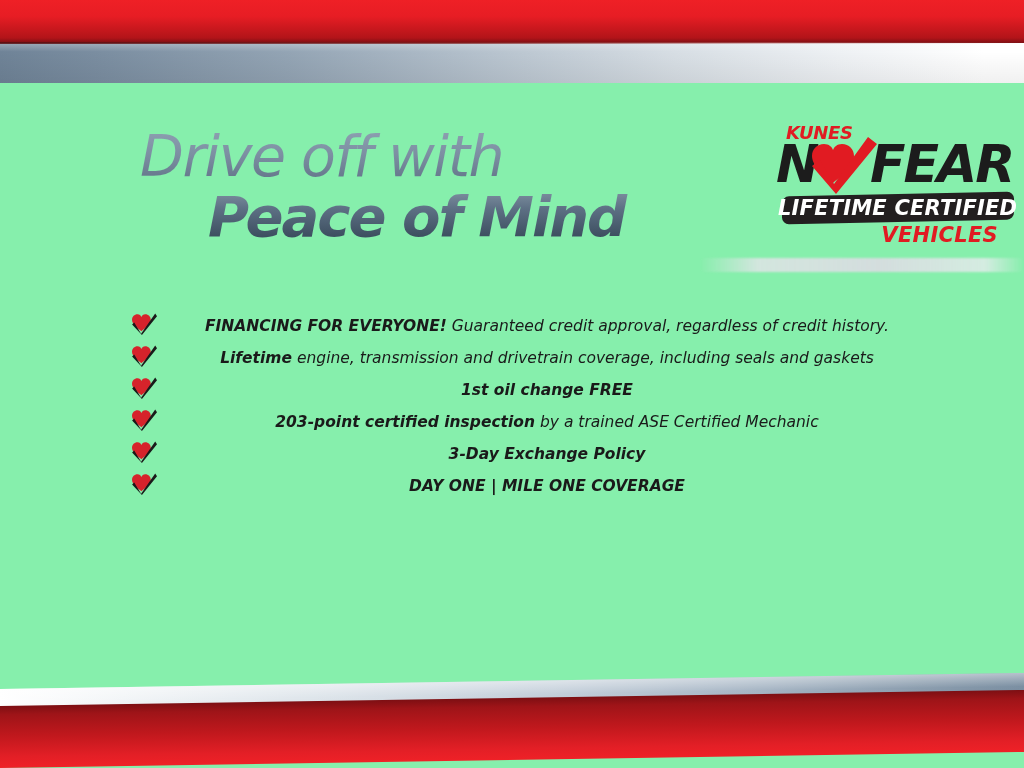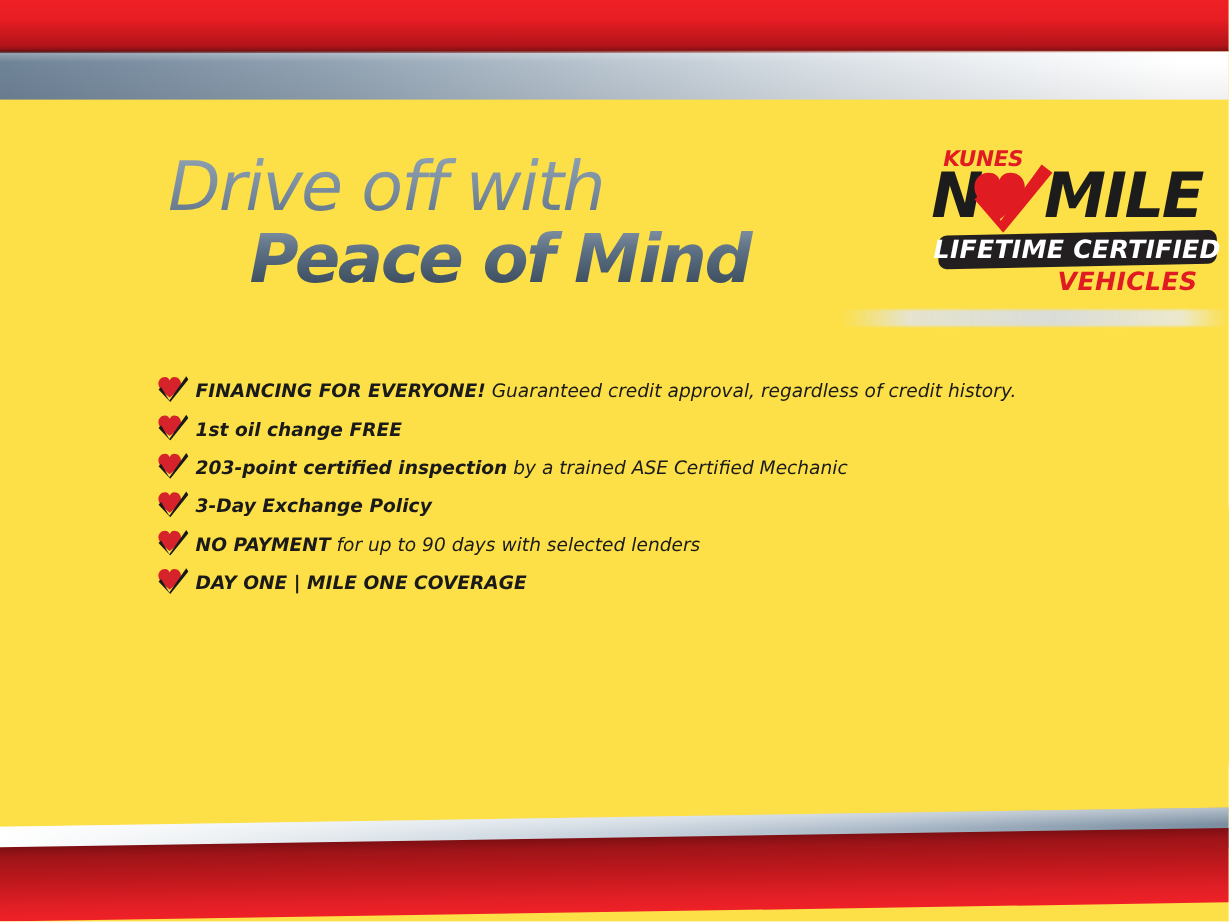--- a/index.html
+++ b/index.html
@@ -9,21 +9,21 @@
     height: 768px;
     overflow: hidden;
     background: #ffffff;
     font-family: "Liberation Sans", sans-serif;
   }
 
   #page {
     position: relative;
     width: 1024px;
     height: 768px;
-    background: #fde047;
+    background: #86efac;
     overflow: hidden;
   }
 
   
   .top-red {
     position: absolute;
     left: 0; top: 0;
     width: 1024px; height: 43px;
     background: linear-gradient(180deg, #ef2026 0%, #e71d24 38%, #b21419 88%, #7d0f13 100%);
   }
@@ -228,20 +228,21 @@
     left: 0px; top: 3px;
     width: 26px; height: 22px;
   }
   .bullet-text {
     font-family: "DejaVu Sans", sans-serif;
     font-style: italic;
     font-size: 15.5px;
     line-height: 32px;
     color: #1a1a1a;
     white-space: nowrap;
+    text-align: center;
   }
   .bullet-text b {
     font-weight: 700;
     font-style: italic;
   }
   .bullet-sub {
     font-family: "DejaVu Sans", sans-serif;
     font-style: italic;
     font-size: 15.5px;
     line-height: 23px;
@@ -272,21 +273,21 @@
     <div class="logo-nofear">
       <span class="logo-n">N</span>
 
       <span class="logo-mark">
         <svg viewBox="0 0 70 58" width="70" height="58" aria-hidden="true">
           <path d="M16 8 C9 8 4 13 4 20 C4 31 18 41 25 47 C32 41 46 31 46 20 C46 13 41 8 34 8 C29 8 26 11 25 14 C24 11 21 8 16 8 Z" fill="#e11b22"></path>
           <path d="M12 24 L26 48 L60 1 L69 8 L28 58 L4 30 Z" fill="#e11b22"></path>
         </svg>
       </span>
 
-      <span class="logo-fear">MILE</span>
+      <span class="logo-fear">FEAR</span>
     </div>
 
     <div class="logo-bar">
       <span class="logo-bar-text">LIFETIME CERTIFIED</span>
     </div>
 
     <div class="logo-vehicles">VEHICLES</div>
   </div>
 
   <div class="bullets">
@@ -295,20 +296,29 @@
       <span class="bullet-icon">
         <svg viewBox="0 0 26 22" width="26" height="22" aria-hidden="true">
           <path d="M6.5 1.2 C3.4 1.2 1 3.6 1 6.8 C1 11.4 7 15.6 10.4 18.2 C13.8 15.6 19.8 11.4 19.8 6.8 C19.8 3.6 17.4 1.2 14.3 1.2 C12.2 1.2 11 2.6 10.4 4 C9.8 2.6 8.6 1.2 6.5 1.2 Z" fill="#d6232b"></path>
           <path d="M3.2 9.4 L10.1 20.8 L24.2 0.6 L26 3.3 L10.9 22 L1.1 11.6 Z" fill="#1a1a1a"></path>
         </svg>
       </span>
       <div class="bullet-text"><b>FINANCING FOR EVERYONE!</b><span> Guaranteed credit approval, regardless of credit history.</span></div>
     </div>
 
 
+    <div class="bullet-row">
+      <span class="bullet-icon">
+        <svg viewBox="0 0 26 22" width="26" height="22" aria-hidden="true">
+          <path d="M6.5 1.2 C3.4 1.2 1 3.6 1 6.8 C1 11.4 7 15.6 10.4 18.2 C13.8 15.6 19.8 11.4 19.8 6.8 C19.8 3.6 17.4 1.2 14.3 1.2 C12.2 1.2 11 2.6 10.4 4 C9.8 2.6 8.6 1.2 6.5 1.2 Z" fill="#d6232b"></path>
+          <path d="M3.2 9.4 L10.1 20.8 L24.2 0.6 L26 3.3 L10.9 22 L1.1 11.6 Z" fill="#1a1a1a"></path>
+        </svg>
+      </span>
+      <div class="bullet-text"><b>Lifetime</b><span> engine, transmission and drivetrain coverage, including seals and gaskets</span></div>
+    </div>
 
     <div class="bullet-row">
       <span class="bullet-icon">
         <svg viewBox="0 0 26 22" width="26" height="22" aria-hidden="true">
           <path d="M6.5 1.2 C3.4 1.2 1 3.6 1 6.8 C1 11.4 7 15.6 10.4 18.2 C13.8 15.6 19.8 11.4 19.8 6.8 C19.8 3.6 17.4 1.2 14.3 1.2 C12.2 1.2 11 2.6 10.4 4 C9.8 2.6 8.6 1.2 6.5 1.2 Z" fill="#d6232b"></path>
           <path d="M3.2 9.4 L10.1 20.8 L24.2 0.6 L26 3.3 L10.9 22 L1.1 11.6 Z" fill="#1a1a1a"></path>
         </svg>
       </span>
       <div class="bullet-text"><b>1st oil change FREE</b><span></span></div>
     </div>
@@ -327,29 +337,20 @@
     <div class="bullet-row">
       <span class="bullet-icon">
         <svg viewBox="0 0 26 22" width="26" height="22" aria-hidden="true">
           <path d="M6.5 1.2 C3.4 1.2 1 3.6 1 6.8 C1 11.4 7 15.6 10.4 18.2 C13.8 15.6 19.8 11.4 19.8 6.8 C19.8 3.6 17.4 1.2 14.3 1.2 C12.2 1.2 11 2.6 10.4 4 C9.8 2.6 8.6 1.2 6.5 1.2 Z" fill="#d6232b"></path>
           <path d="M3.2 9.4 L10.1 20.8 L24.2 0.6 L26 3.3 L10.9 22 L1.1 11.6 Z" fill="#1a1a1a"></path>
         </svg>
       </span>
       <div class="bullet-text"><b>3-Day Exchange Policy</b><span></span></div>
     </div>
 
-    <div class="bullet-row">
-      <span class="bullet-icon">
-        <svg viewBox="0 0 26 22" width="26" height="22" aria-hidden="true">
-          <path d="M6.5 1.2 C3.4 1.2 1 3.6 1 6.8 C1 11.4 7 15.6 10.4 18.2 C13.8 15.6 19.8 11.4 19.8 6.8 C19.8 3.6 17.4 1.2 14.3 1.2 C12.2 1.2 11 2.6 10.4 4 C9.8 2.6 8.6 1.2 6.5 1.2 Z" fill="#d6232b"></path>
-          <path d="M3.2 9.4 L10.1 20.8 L24.2 0.6 L26 3.3 L10.9 22 L1.1 11.6 Z" fill="#1a1a1a"></path>
-        </svg>
-      </span>
-      <div class="bullet-text"><b>NO PAYMENT</b><span> for up to 90 days with selected lenders</span></div>
-    </div>
 
     <div class="bullet-row">
       <span class="bullet-icon">
         <svg viewBox="0 0 26 22" width="26" height="22" aria-hidden="true">
           <path d="M6.5 1.2 C3.4 1.2 1 3.6 1 6.8 C1 11.4 7 15.6 10.4 18.2 C13.8 15.6 19.8 11.4 19.8 6.8 C19.8 3.6 17.4 1.2 14.3 1.2 C12.2 1.2 11 2.6 10.4 4 C9.8 2.6 8.6 1.2 6.5 1.2 Z" fill="#d6232b"></path>
           <path d="M3.2 9.4 L10.1 20.8 L24.2 0.6 L26 3.3 L10.9 22 L1.1 11.6 Z" fill="#1a1a1a"></path>
         </svg>
       </span>
       <div class="bullet-text"><b>DAY ONE  |  MILE ONE COVERAGE</b><span></span></div>
     </div>

